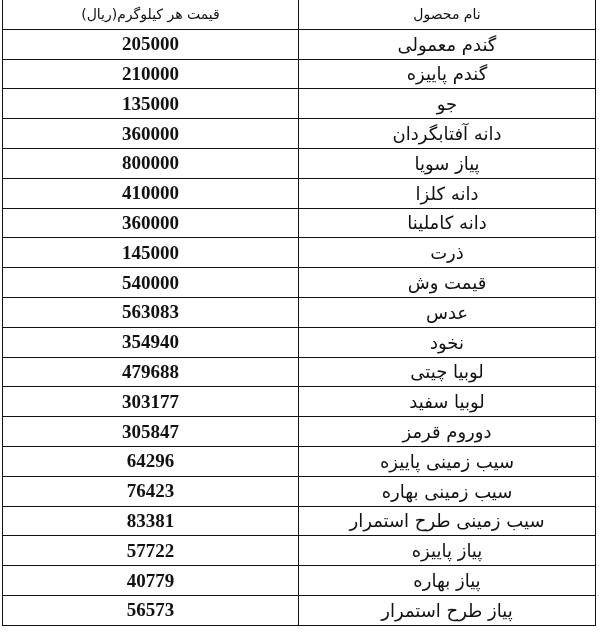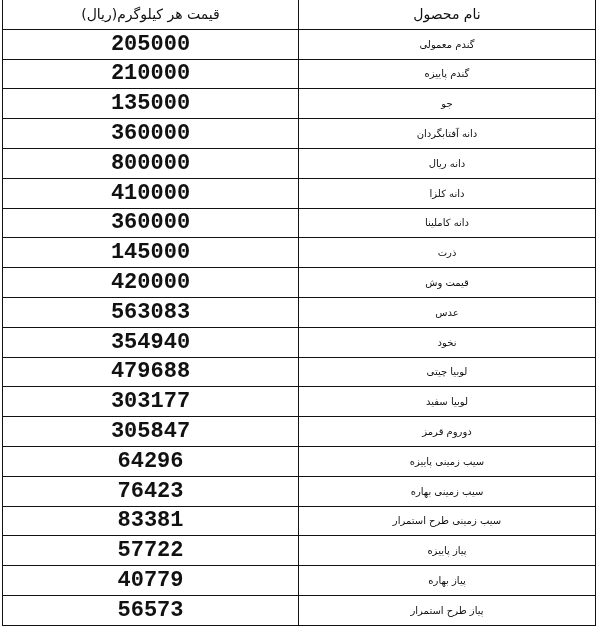--- a/index.html
+++ b/index.html
@@ -22,26 +22,26 @@
   }
   .tbl th {
     font-family: "DejaVu Sans", sans-serif;
     font-weight: normal;
     font-size: 14px;
   }
   .col-name { width: 297px; }
   .col-price { width: 296px; }
   .name {
     font-family: "DejaVu Sans", sans-serif;
-    font-size: 10px;
+    font-size: 18px;
   }
   .price {
-    font-family: Liberation Mono, monospace;
+    font-family: Liberation Serif, serif;
     font-weight: bold;
-    font-size: 22px;
+    font-size: 19px;
     direction: ltr;
   }
 </style>
 </head>
 <body>
 
 <table class="tbl">
   <colgroup>
     <col class="col-name">
     <col class="col-price">
@@ -63,38 +63,38 @@
       </tr>
       <tr>
         <td class="name">جو</td>
         <td class="price">135000</td>
       </tr>
       <tr>
         <td class="name">دانه آفتابگردان</td>
         <td class="price">360000</td>
       </tr>
       <tr>
-        <td class="name">دانه ریال</td>
+        <td class="name">پیاز سویا</td>
         <td class="price">800000</td>
       </tr>
       <tr>
         <td class="name">دانه کلزا</td>
         <td class="price">410000</td>
       </tr>
       <tr>
         <td class="name">دانه کاملینا</td>
         <td class="price">360000</td>
       </tr>
       <tr>
         <td class="name">ذرت</td>
         <td class="price">145000</td>
       </tr>
       <tr>
         <td class="name">قیمت وش</td>
-        <td class="price">420000</td>
+        <td class="price">540000</td>
       </tr>
       <tr>
         <td class="name">عدس</td>
         <td class="price">563083</td>
       </tr>
       <tr>
         <td class="name">نخود</td>
         <td class="price">354940</td>
       </tr>
       <tr>

